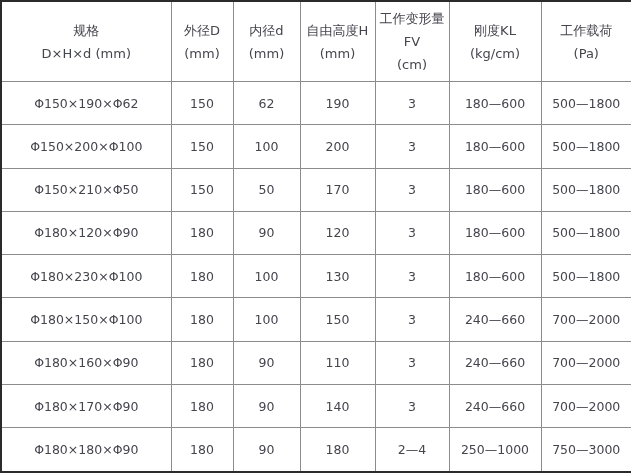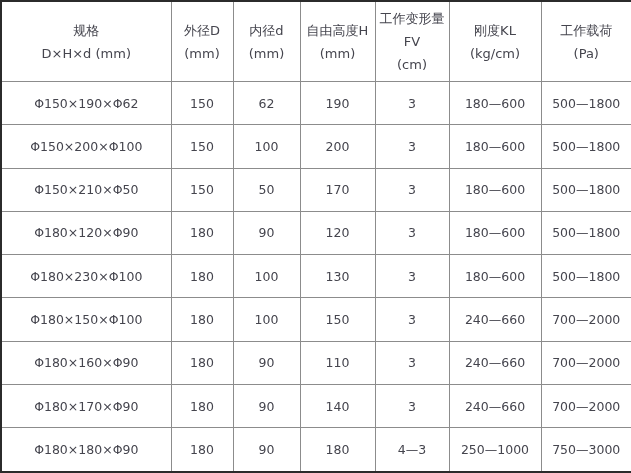--- a/index.html
+++ b/index.html
@@ -170,19 +170,19 @@
           <td>140</td>
           <td>3</td>
           <td>240—660</td>
           <td>700—2000</td>
         </tr>
         <tr>
           <td>Φ180×180×Φ90</td>
           <td>180</td>
           <td>90</td>
           <td>180</td>
-          <td>4—3</td>
+          <td>2—4</td>
           <td>250—1000</td>
           <td>750—3000</td>
         </tr>
       </tbody>
   </table>
 </div>
 
 </body></html>

